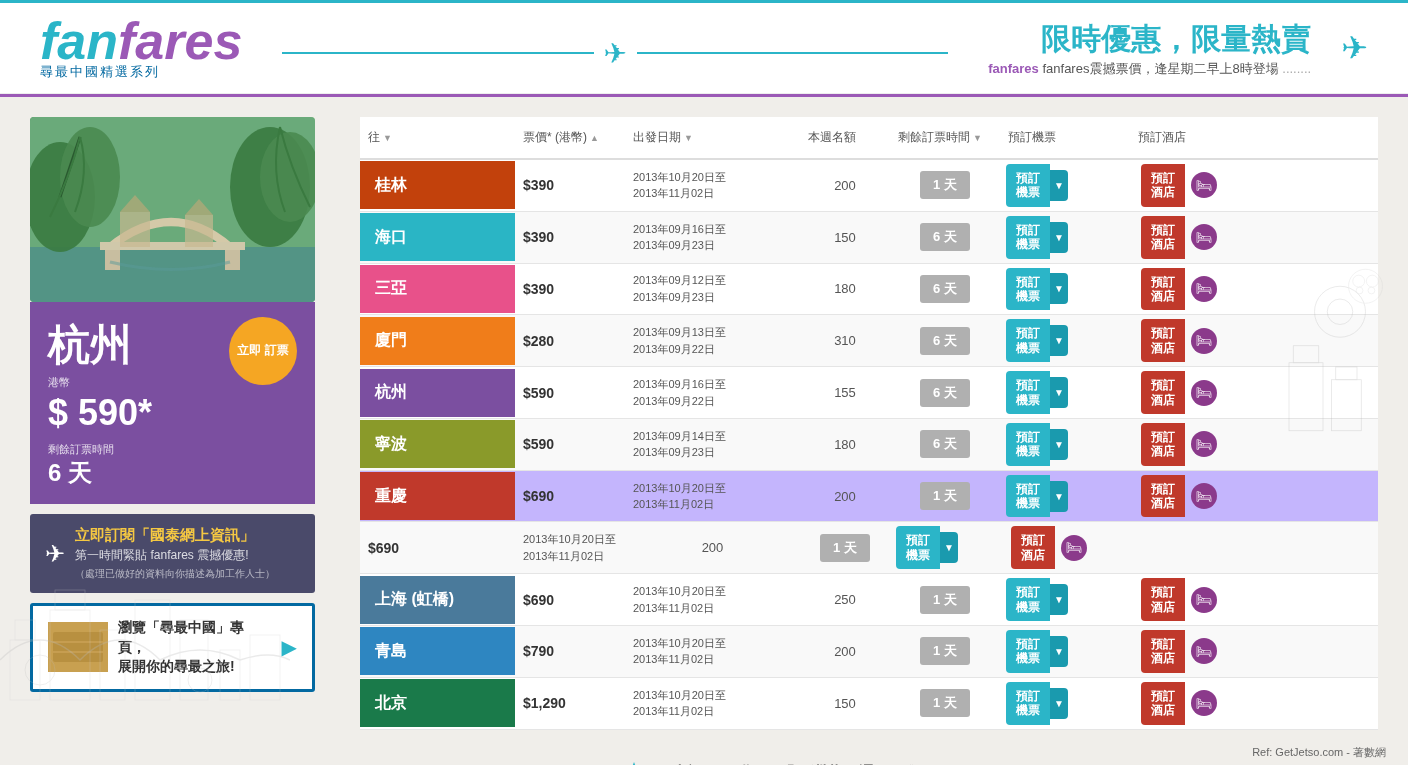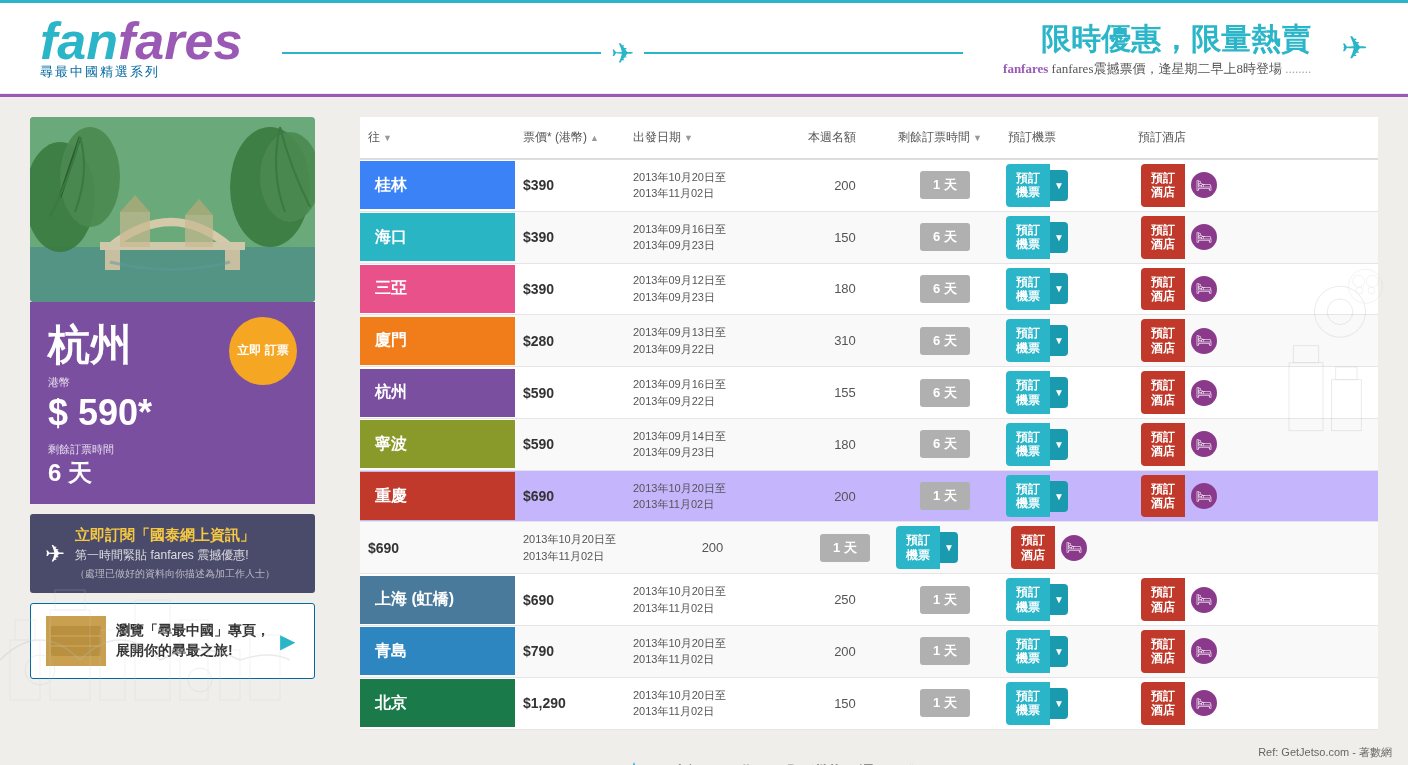--- a/index.html
+++ b/index.html
@@ -109,21 +109,21 @@
 
     .explore-banner {
       background: white;
       padding: 12px 15px;
       width: 285px;
       margin-top: 10px;
       border-radius: 3px;
       display: flex;
       align-items: center;
       gap: 10px;
-      border: 1px solid #0369a1;
+      border: 3px solid #0369a1;
     }
 
     .explore-img {
       width: 60px;
       height: 50px;
       background: linear-gradient(135deg, #c8a96e, #b8854a);
       border-radius: 2px;
       flex-shrink: 0;
     }
 
@@ -300,21 +300,21 @@
     .miles-note {
       display: flex;
       align-items: center;
       gap: 8px;
       margin-bottom: 3px;
     }
 
     .footer-ref {
       position: fixed;
       bottom: 5px;
-      right: 16px;
+      right: 22px;
       font-size: 11px;
       color: #666;
     }
 
     
     .city-illustration {
       position: absolute;
       bottom: 30px;
       left: 0;
       width: 290px;
@@ -356,21 +356,21 @@
     <div style="font-size:13px; color:#0369a1; letter-spacing:2px; margin-top:-4px;">尋最中國精選系列</div>
   </div>
 
   <div style="flex:1; display:flex; align-items:center; padding:0 40px; margin-top:10px;">
     <div style="height:2px; background:#2bb5c8; flex:1;"></div>
     <span style="color:#2bb5c8; font-size:28px; margin:0 10px;">✈</span>
     <div style="height:2px; background:#2bb5c8; flex:1;"></div>
   </div>
   <div style="text-align:right;">
     <div style="font-size:30px; color:#2bb5c8; font-weight:bold;">限時優惠，限量熱賣</div>
-    <div style="font-size:13px; color:#555; margin-top:0;font-family:Liberation Serif, serif;">
+    <div style="font-size:13px; color:#555; margin-top:0;">
       <span style="color:#9b59b6; font-weight:bold;">fanfares</span>
       <span style="display:inline;">fanfares震撼票價，逢星期二早上8時登場</span>
       <span style="display:inline; color:#aaa;">........</span>
     </div>
   </div>
 
   <div style="margin-left:30px;">
     <span style="color:#2bb5c8; font-size:32px;">✈</span>
   </div>
 </div>
@@ -500,21 +500,21 @@
       <div class="th">
         <span>預訂機票</span>
       </div>
       <div class="th">
         <span>預訂酒店</span>
       </div>
     </div>
 
     <div id="table-rows">
         <div class="table-row" style="background: rgb(255, 255, 255);">
-      <div class="city-cell" style="background:#3b82f6; min-height:48px;">桂林</div>
+      <div class="city-cell" style="background:#c2410c; min-height:48px;">桂林</div>
       <div class="td price-cell">$390</div>
       <div class="td date-cell">2013年10月20日至<br>2013年11月02日</div>
       <div class="td quota-cell">200</div>
       <div class="td remaining-cell">
         <span class="remaining-badge">1 天</span>
       </div>
       <div class="td action-cell">
         <button class="book-flight-btn" style="border-radius:4px 0 0 4px;">
           <span style="font-size:12px; font-weight:bold; line-height:1.2; white-space:pre;">預訂
 機票</span>

